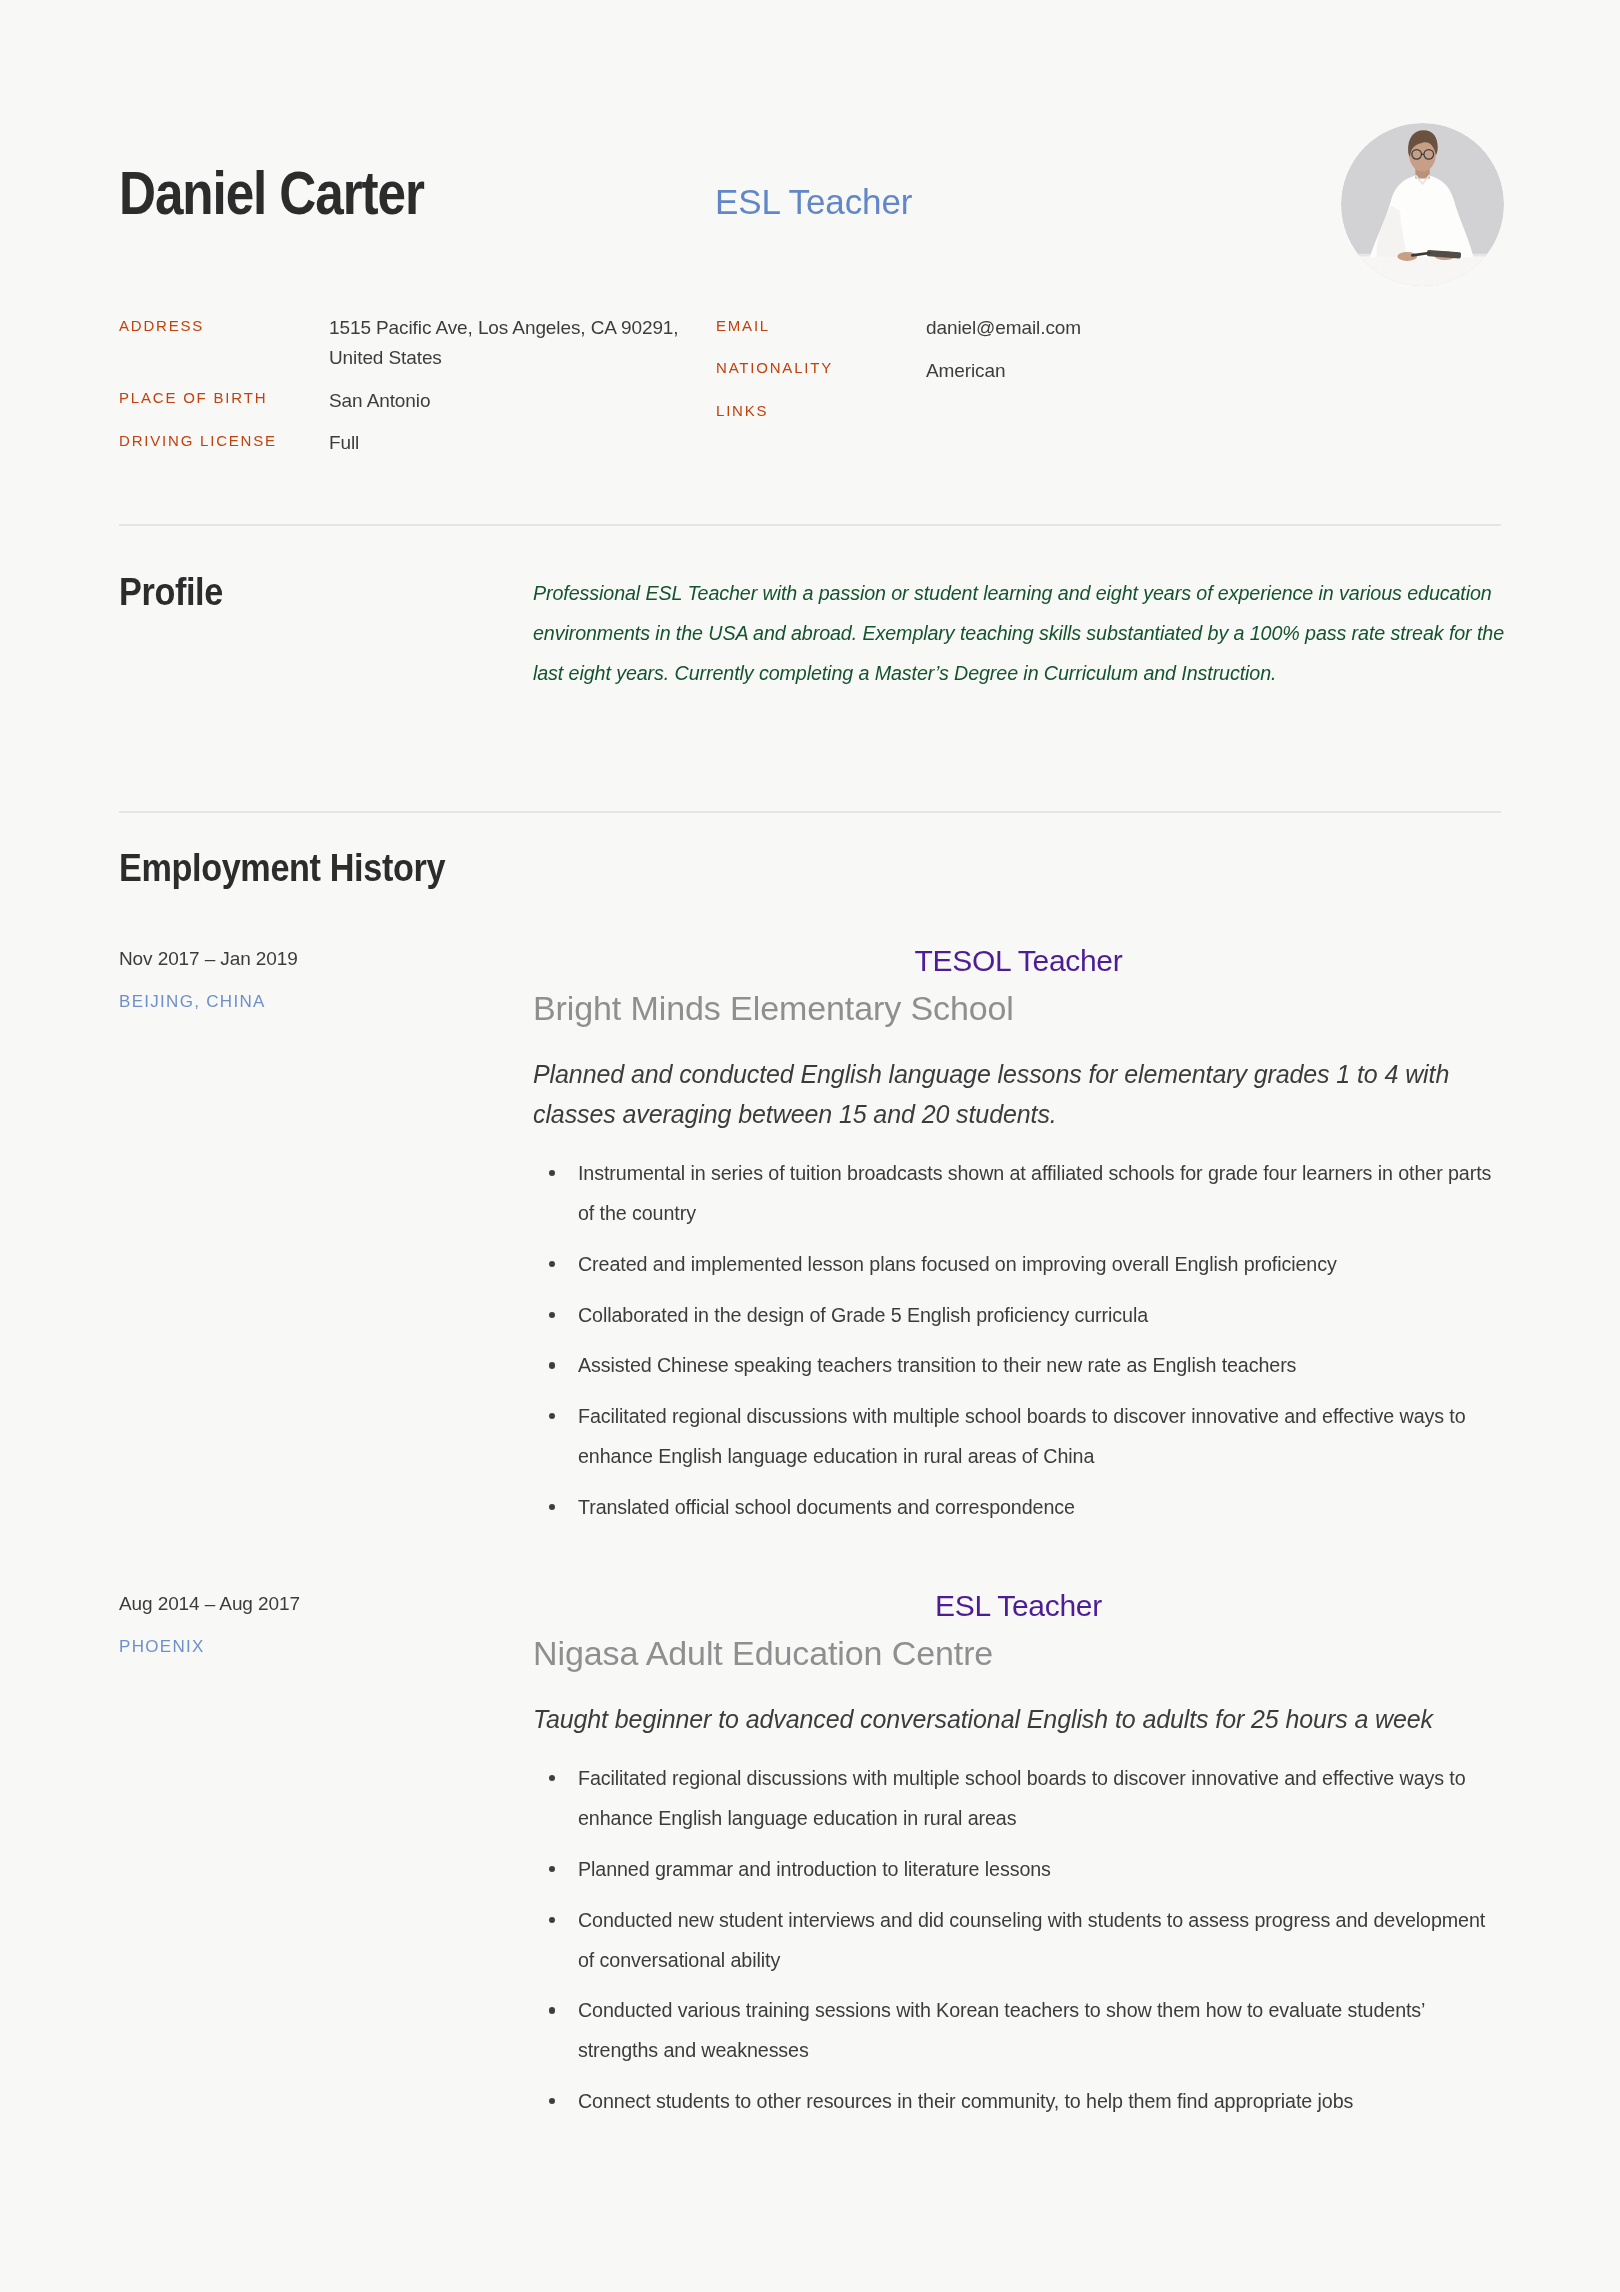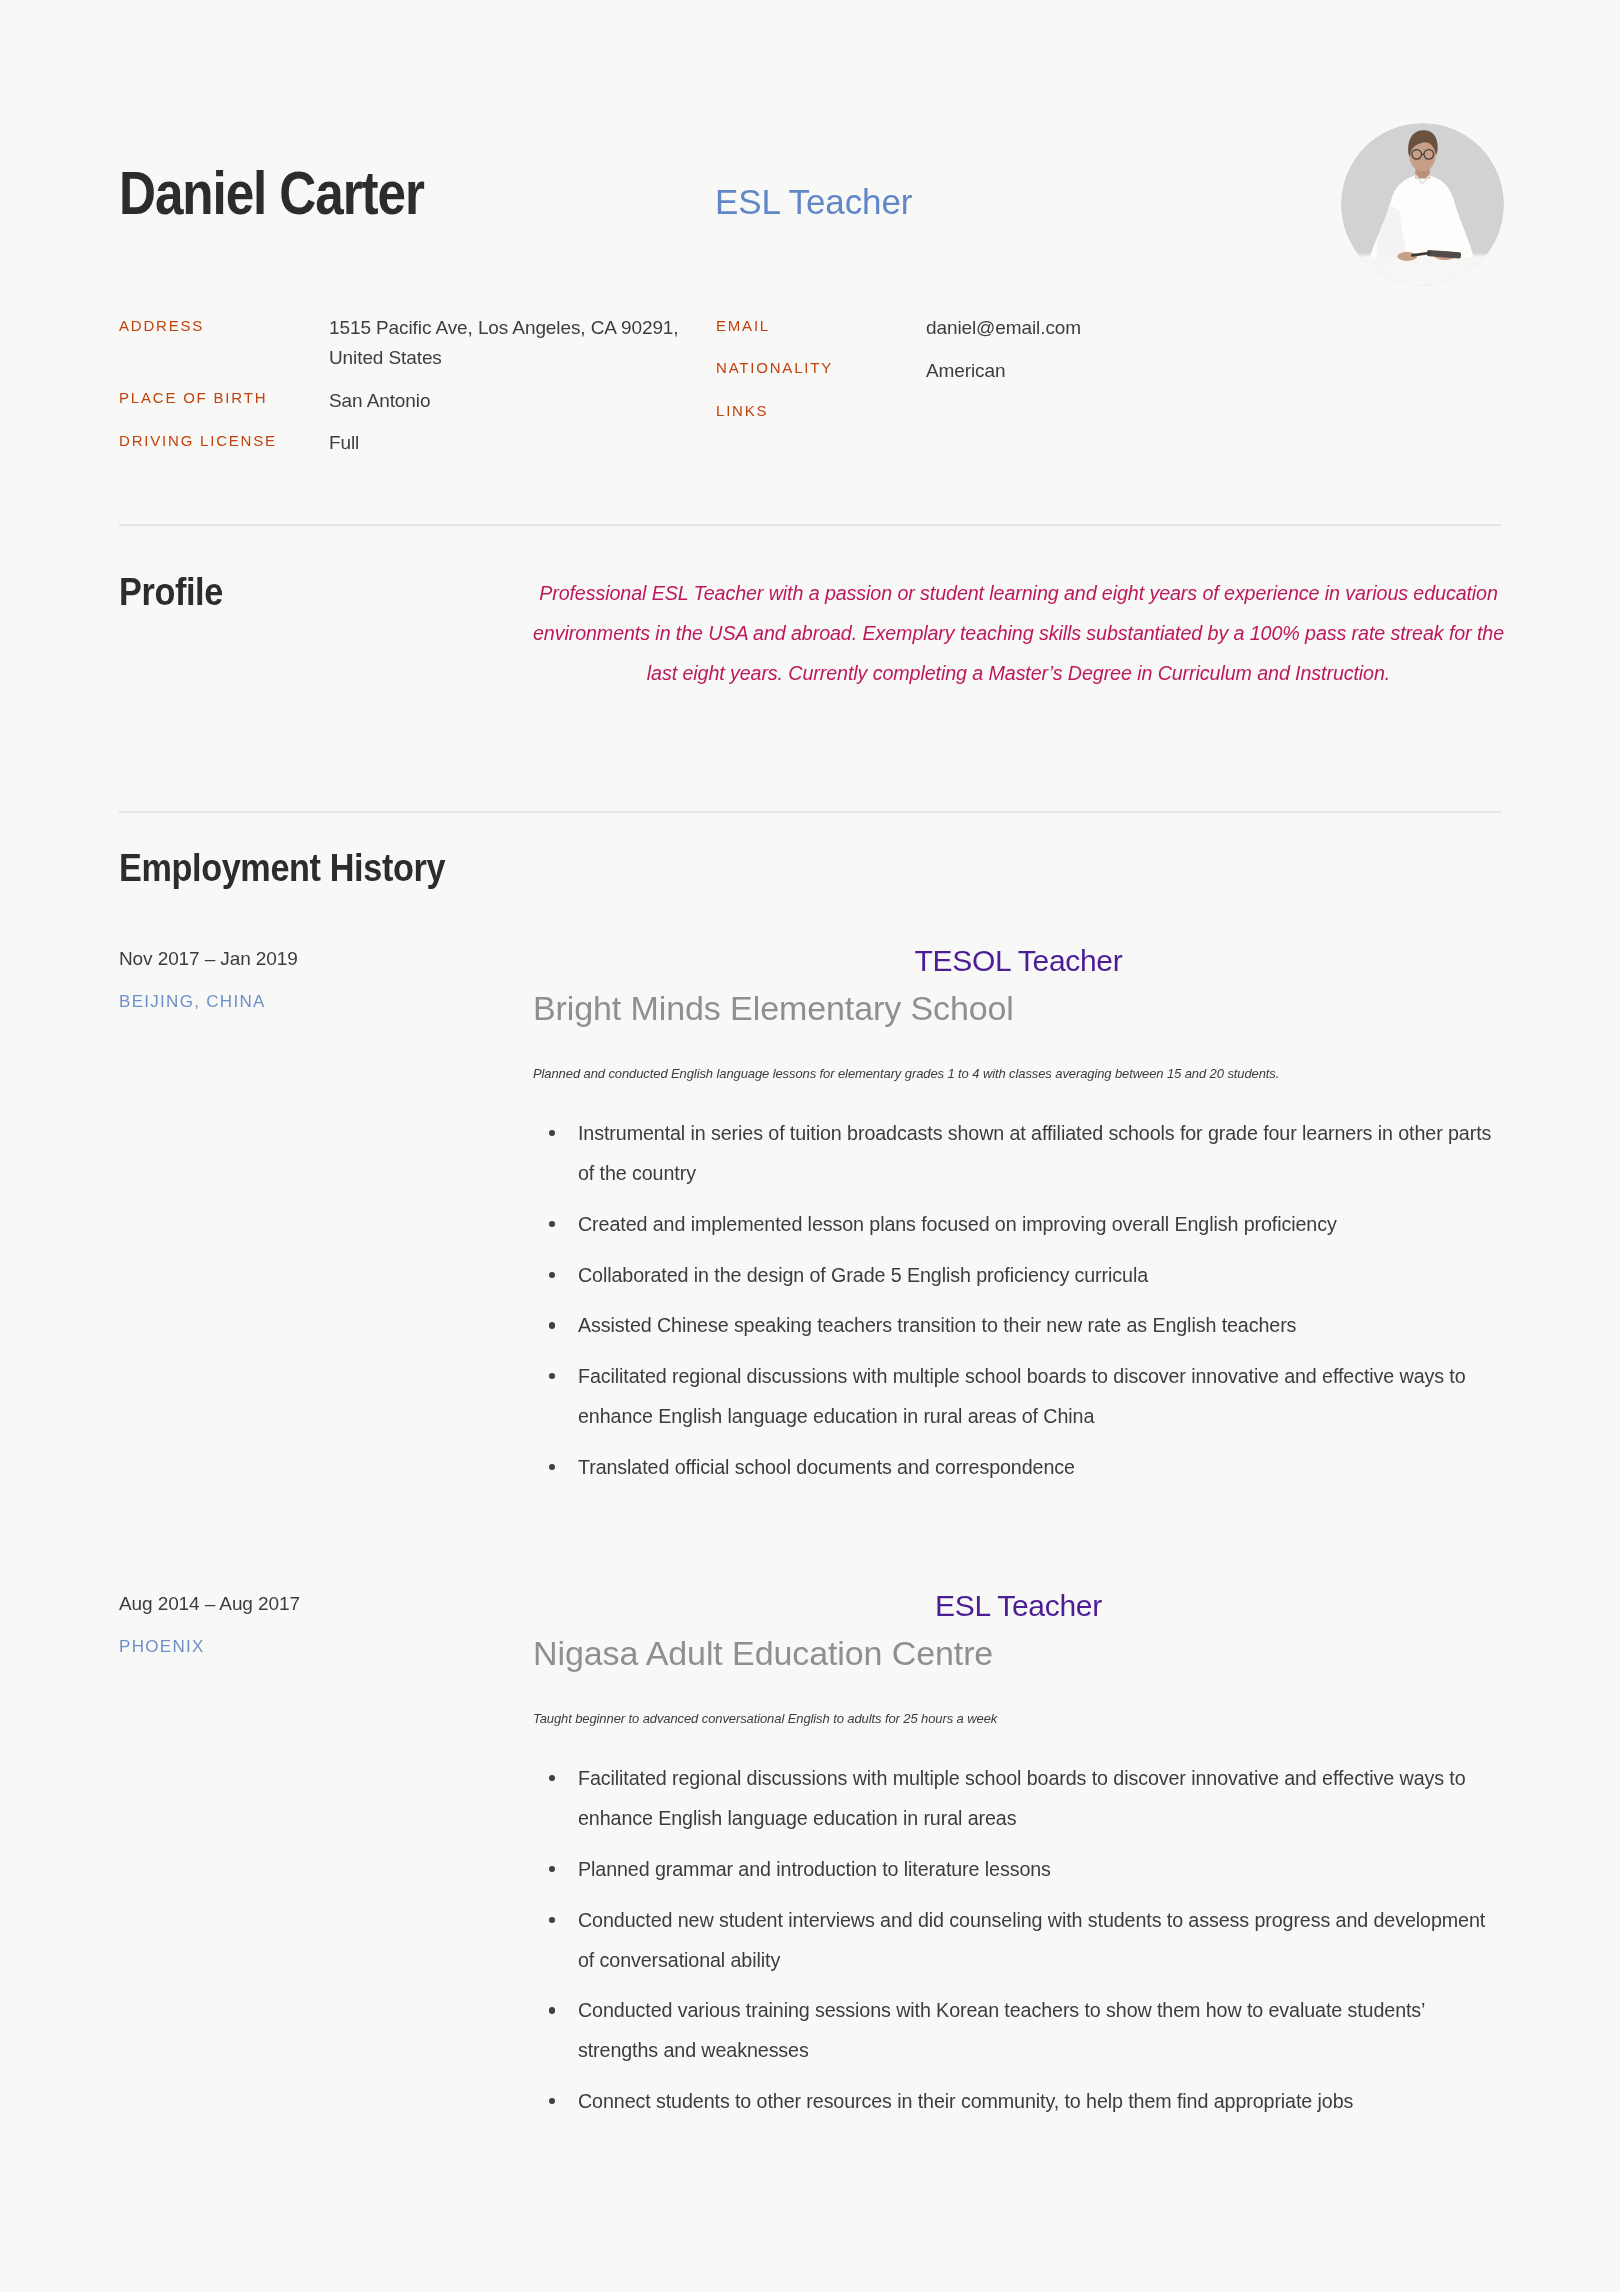--- a/index.html
+++ b/index.html
@@ -48,37 +48,37 @@
     position:absolute; left:119px;
     font-size:38px; font-weight:700; color:#2c2c2c;
     letter-spacing:-0.4px; white-space:nowrap;
     transform:scaleX(0.9); transform-origin:left top;
   }
   .profile-heading { top:571px; }
   .employment-heading { top:847px; }
   
   .profile-text {
     position:absolute; left:533px; top:573px; width:971px;
-    font-size:19.7px; font-style:italic; line-height:40px; color:#be185d;text-align:center;
+    font-size:19.7px; font-style:italic; line-height:40px; color:#14532d;
   }
   
   .job { position:absolute; left:119px; width:1385px; display:flex; }
   .job-1 { top:942px; }
   .job-2 { top:1587px; }
   .job-meta { width:414px; flex:none; padding-top:5.4px; }
   .job-dates { font-size:19px; color:#3c3c3c; line-height:23px; }
   .job-location {
     margin-top:22px; font-size:17px; letter-spacing:1.3px;
     color:#6d8fca; text-transform:uppercase;
   }
   .job-body { width:971px; flex:none; }
   .job-title { font-size:30px; color:#4c1d95; line-height:37px; letter-spacing:-0.3px;text-align:center; }
   .job-company { margin-top:12.5px; font-size:34px; color:#8f8f8f; line-height:32px; }
   .job-summary {
-    margin:30px 0 0 0; font-size:13px; font-style:italic;
+    margin:30px 0 0 0; font-size:25px; font-style:italic;
     line-height:40px; color:#3c3c3c;
   }
   .job-bullets { list-style:none; margin:19.7px 0 0 0; padding:0 0 0 45px; }
   .job-bullets li {
     position:relative; font-size:19.7px; line-height:40px;
     color:#3c3c3c; margin-bottom:10.7px;
   }
   .job-bullets li::before {
     content:""; position:absolute; left:-29px; top:17px;
     width:6.3px; height:6.3px; border-radius:50%; background:#3e3e3e;

